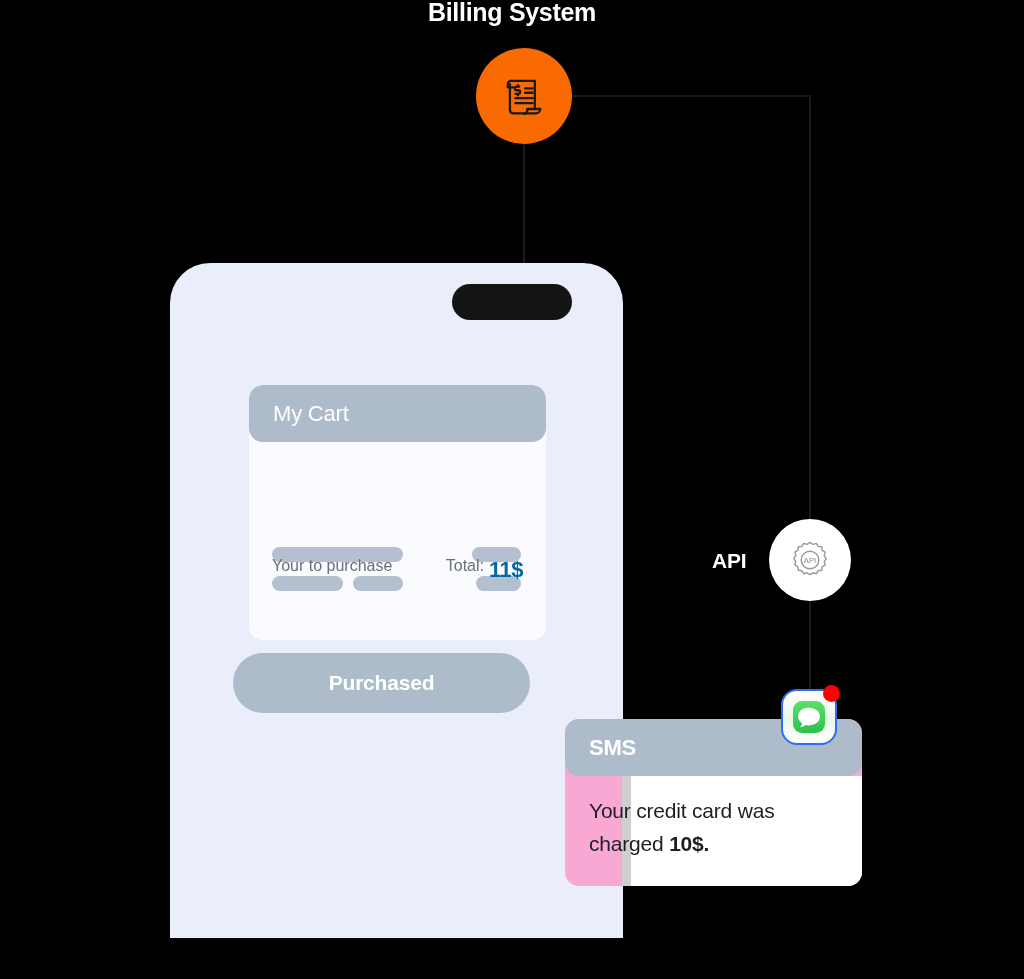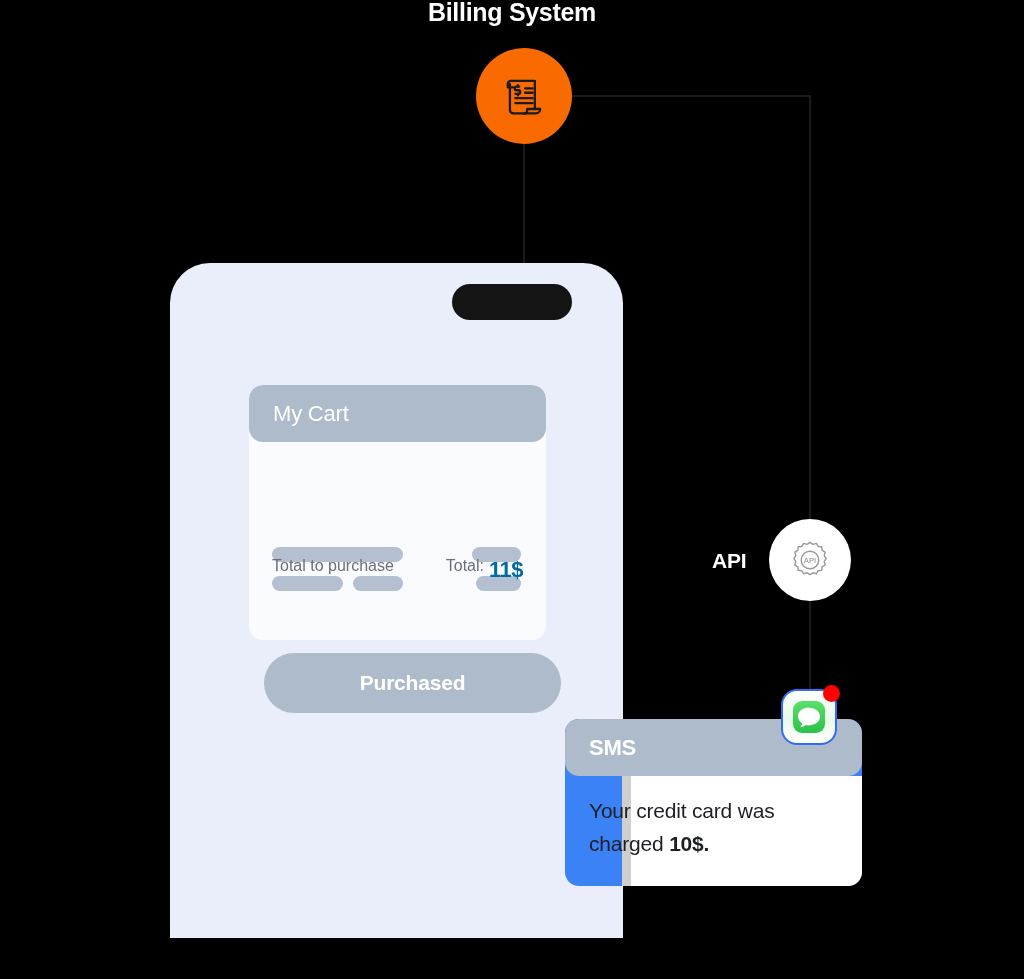--- a/index.html
+++ b/index.html
@@ -152,21 +152,21 @@
   .total-amount {
     color: #0369a1;
     font-size: 22px;
     font-weight: bold;
     letter-spacing: -0.5px;
   }
 
   
   .purchased-button {
     position: absolute;
-    left: 264px;
+    left: 233px;
     top: 653px;
     width: 297px;
     height: 60px;
     border: 0;
     border-radius: 30px;
     background: #aebbcb;
     color: #ffffff;
     font-family: "Liberation Sans", sans-serif;
     font-size: 21px;
     font-weight: bold;
@@ -198,21 +198,21 @@
   }
   .api-node svg { display: block; }
 
   
   .sms-card {
     position: absolute;
     left: 565px;
     top: 719px;
     width: 297px;
     height: 167px;
-    background: #3b82f6;
+    background: #f9a8d4;
     border-radius: 14px;
     overflow: hidden;
   }
   .sms-edge-shadow {
     position: absolute;
     left: 57px;
     top: 57px;
     width: 9px;
     height: 110px;
     background: #cfcfcf;
@@ -313,21 +313,21 @@
 
     <div class="skeleton-area">
       <div class="sk sk-r1a"></div>
       <div class="sk sk-r1b"></div>
       <div class="sk sk-r2a"></div>
       <div class="sk sk-r2b"></div>
       <div class="sk sk-r2c"></div>
     </div>
 
     <div class="cart-footer">
-      <span class="swipe-label">Total to purchase</span>
+      <span class="swipe-label">Your to purchase</span>
       <span class="total-wrap">
         <span class="total-label">Total:</span>
         <span class="total-amount">11$</span>
       </span>
     </div>
   </div>
 
   <button class="purchased-button">Purchased</button>
 
   <div class="api-label">API</div>

